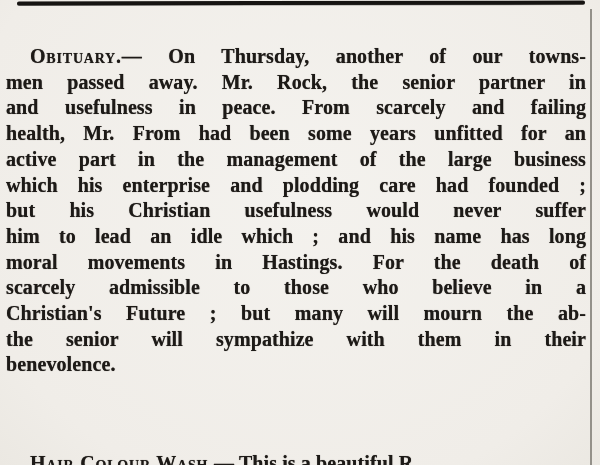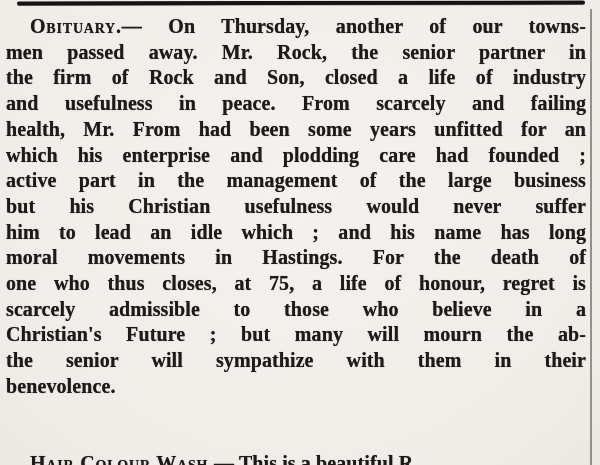--- a/index.html
+++ b/index.html
@@ -49,21 +49,21 @@
     color: #1d1a17;
     letter-spacing: 0.1px;
     text-shadow: 0 0 0.7px rgba(28,24,20,0.75);
   }
 
   .line {
     text-align: justify;
     text-align-last: justify;
     white-space: nowrap; 
   }
-  .line.first { text-indent: 24px; }
+  .line.first { text-indent: 24px; margin-top: 30px; }
   .line.last  { text-align-last: left; white-space: normal; }
 
   .sc {
     font-variant: small-caps;
     letter-spacing: 0.8px;
   }
 
   
   .next-article {
     position: absolute;
@@ -83,28 +83,26 @@
 </style>
 </head>
 <body>
 
 <div class="top-rule"></div>
 <div class="column-rule"></div>
 
 <article class="clipping">
   <div class="line first"><span class="sc">Obituary.</span><span>— On Thursday, another of our towns-</span></div>
   <div class="line">men passed away.  Mr. Rock, the senior partner in</div>
-  <div class="line">the firm of Rock and Son, closed a life of industry</div>
   <div class="line">and usefulness in peace.  From scarcely and failing</div>
   <div class="line">health, Mr. From had been some years unfitted for an</div>
+  <div class="line">active part in the management of the large business</div>
   <div class="line">which his enterprise and plodding care had founded ;</div>
-  <div class="line">active part in the management of the large business</div>
   <div class="line">but his Christian usefulness would never suffer</div>
   <div class="line">him to lead an idle which ; and his name has long</div>
   <div class="line">moral movements in Hastings.  For the death of</div>
-  <div class="line">one who thus closes, at 75, a life of honour, regret is</div>
   <div class="line">scarcely admissible to those who believe in a</div>
   <div class="line">Christian's Future ; but many will mourn the ab-</div>
   <div class="line">the senior will sympathize with them in their</div>
   <div class="line last">benevolence.</div>
 </article>
 
 <div class="next-article"><span class="sc">Hair Colour Wash.</span><span>— This is a beautiful R</span></div>
 
 </body></html>

